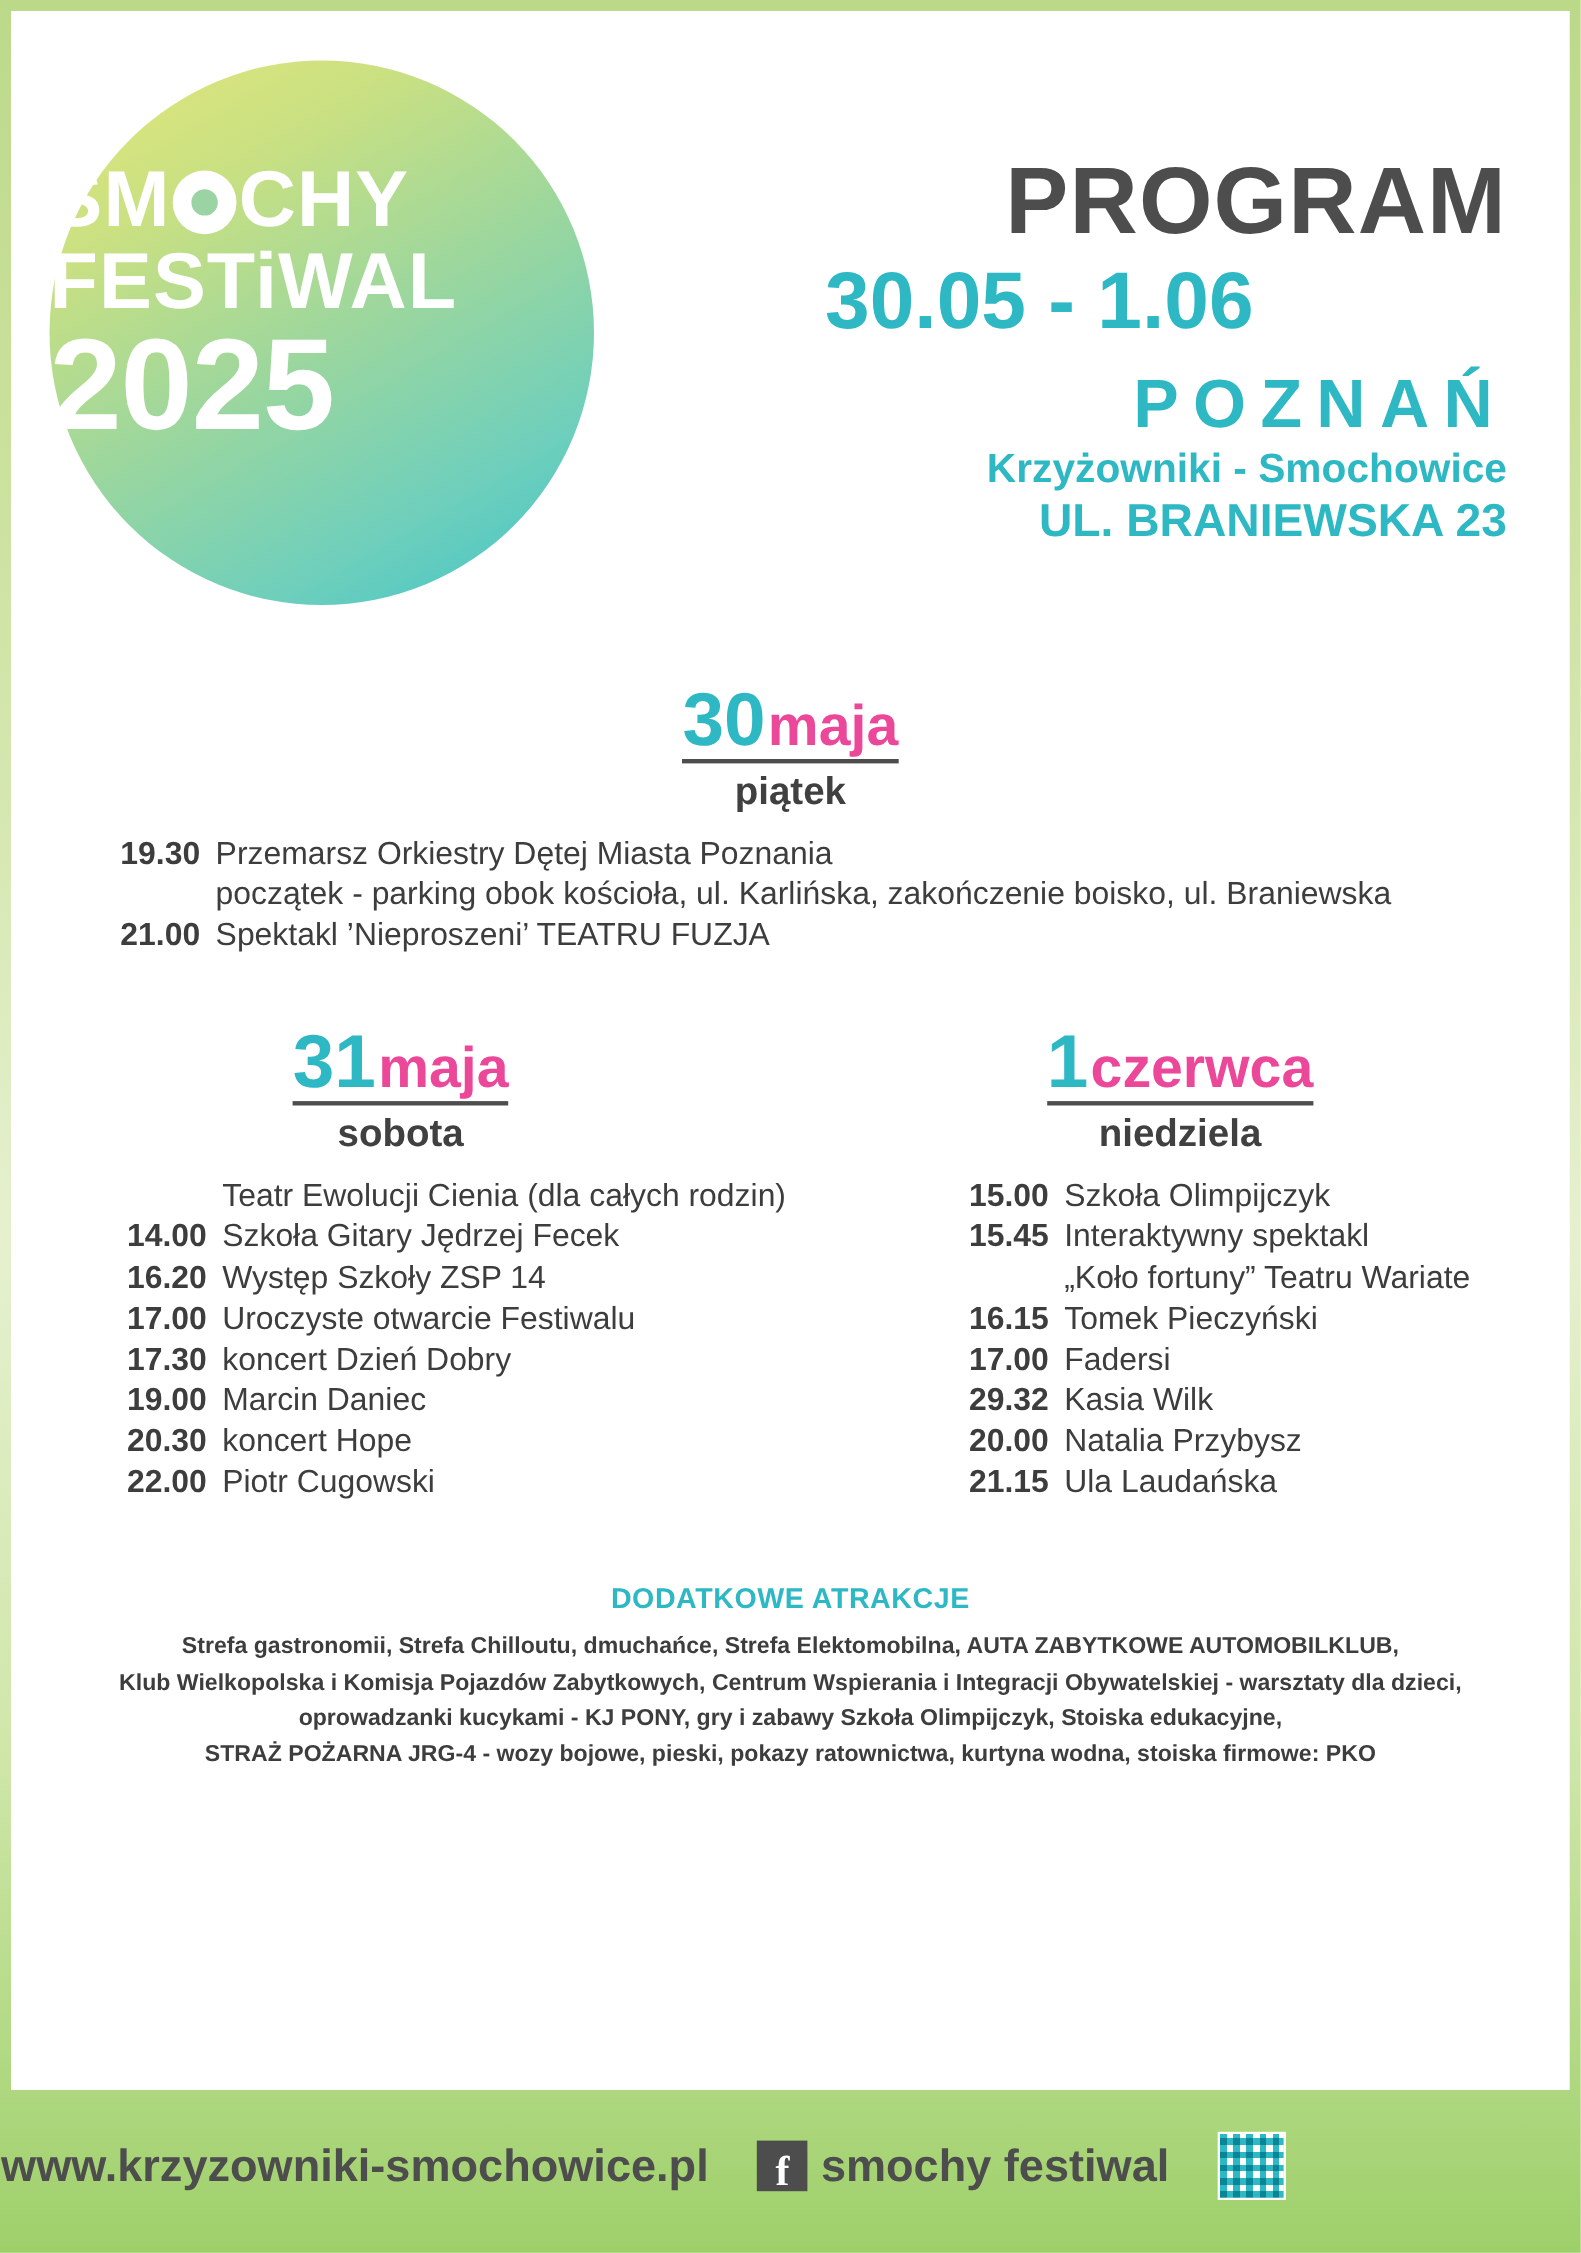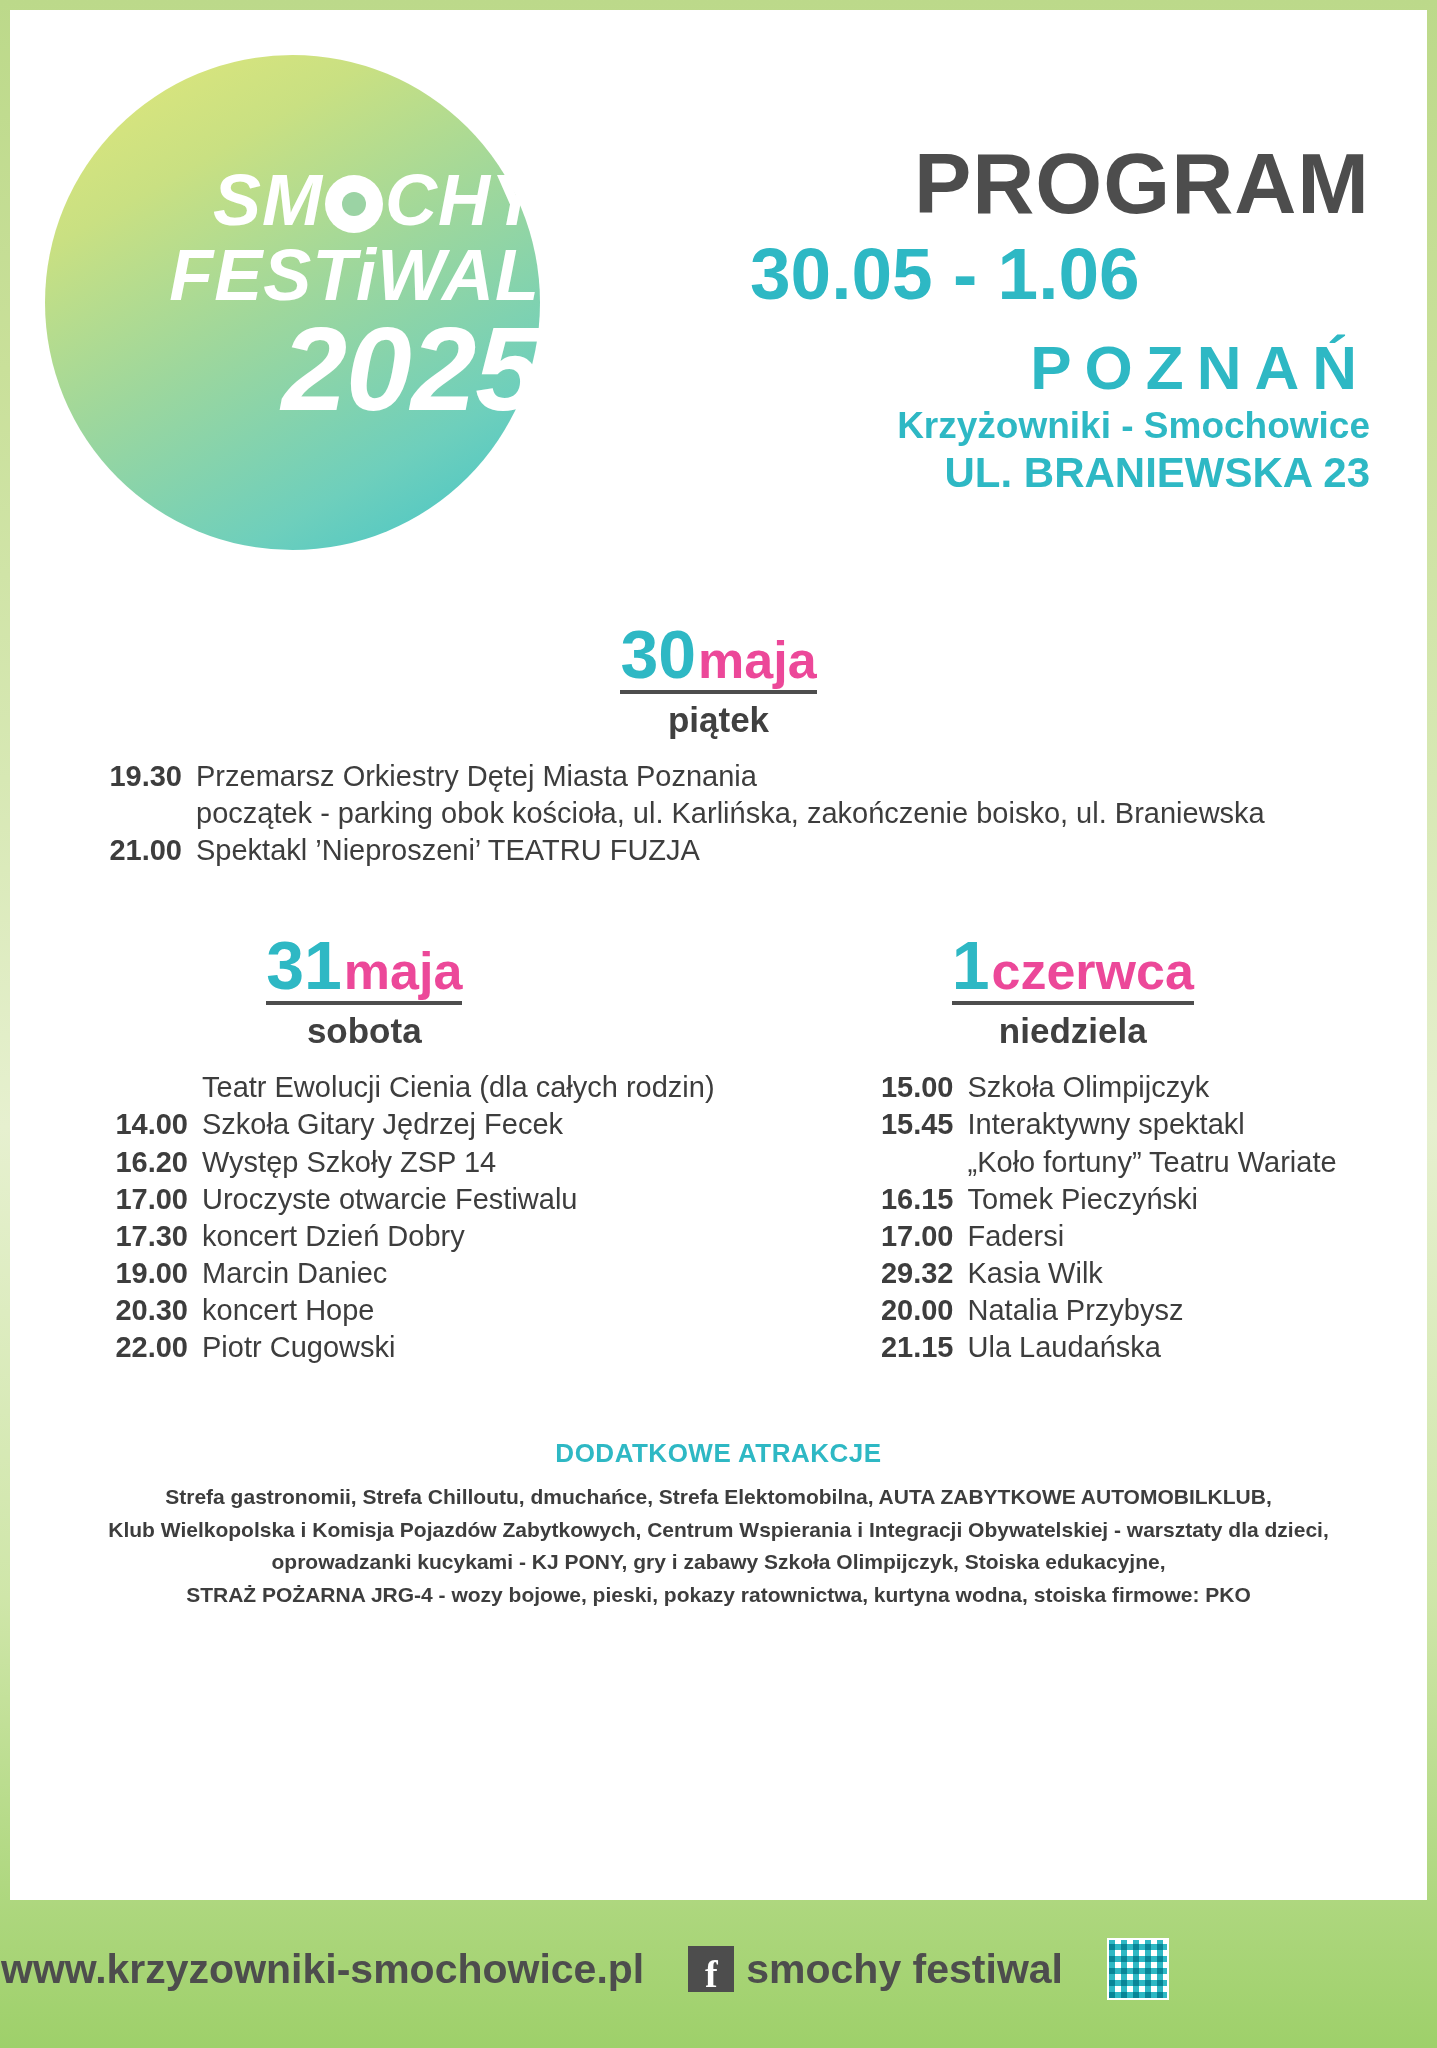--- a/index.html
+++ b/index.html
@@ -38,26 +38,25 @@
     left: 35px;
     top: 45px;
     width: 495px;
     height: 495px;
     border-radius: 50%;
     background: linear-gradient(150deg, #e3e87a 0%, #c9e082 25%, #9ed79c 50%, #6ecfbc 78%, #3fc3c9 100%);
   }
   .logo-text {
     position: absolute;
     left: 0;
-    top: 110px;
+    top: 91px;
     width: 495px;
-    text-align: right;
+    text-align: left;
     color: #ffffff;
     line-height: 0.98;
-    font-style: italic;
   }
   .logo-l1 {
     font-size: 72px;
     font-weight: bold;
     letter-spacing: 1px;
   }
   .logo-l1 .o-dot {
     display: inline-block;
     position: relative;
     width: 58px;

